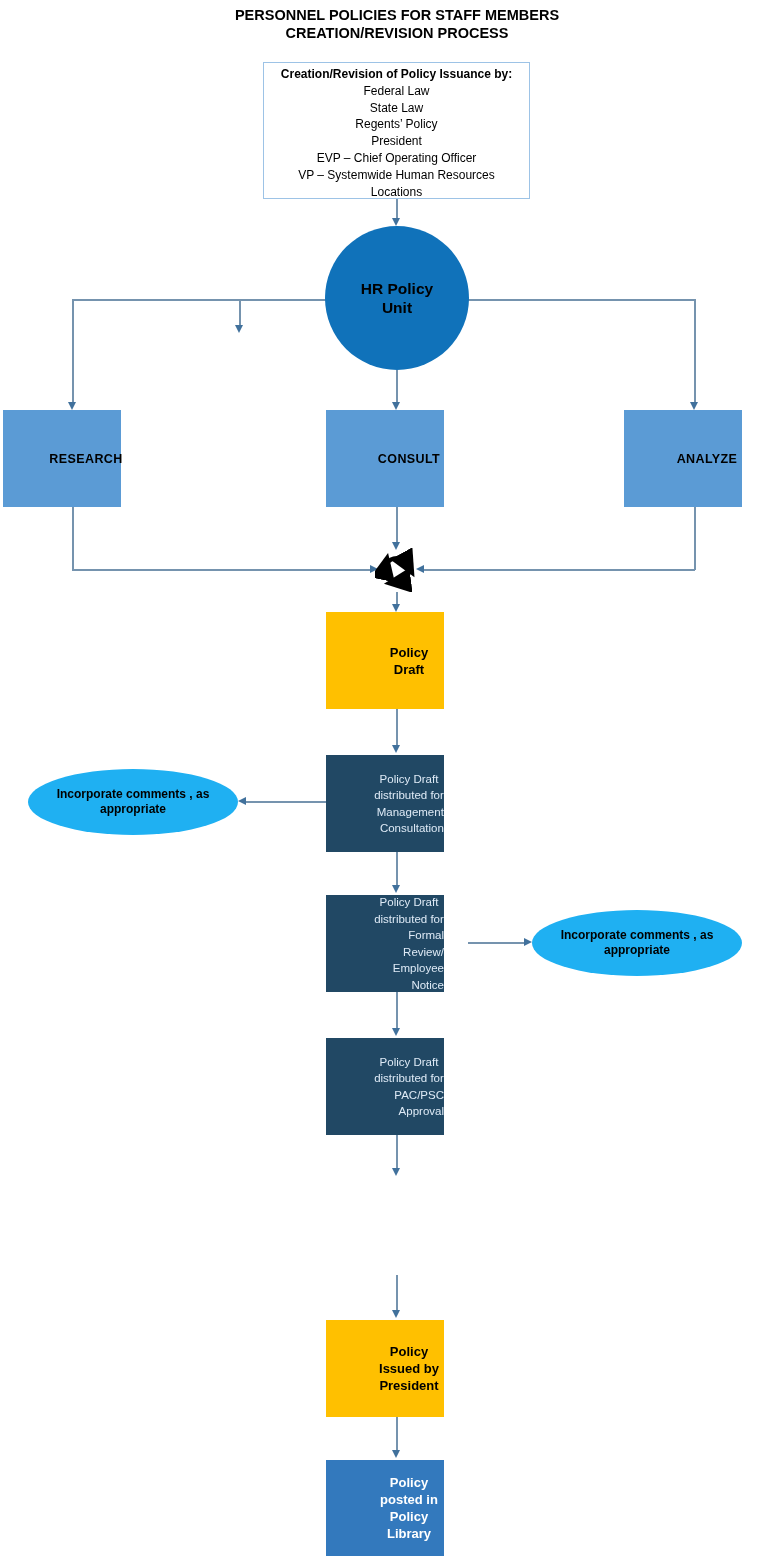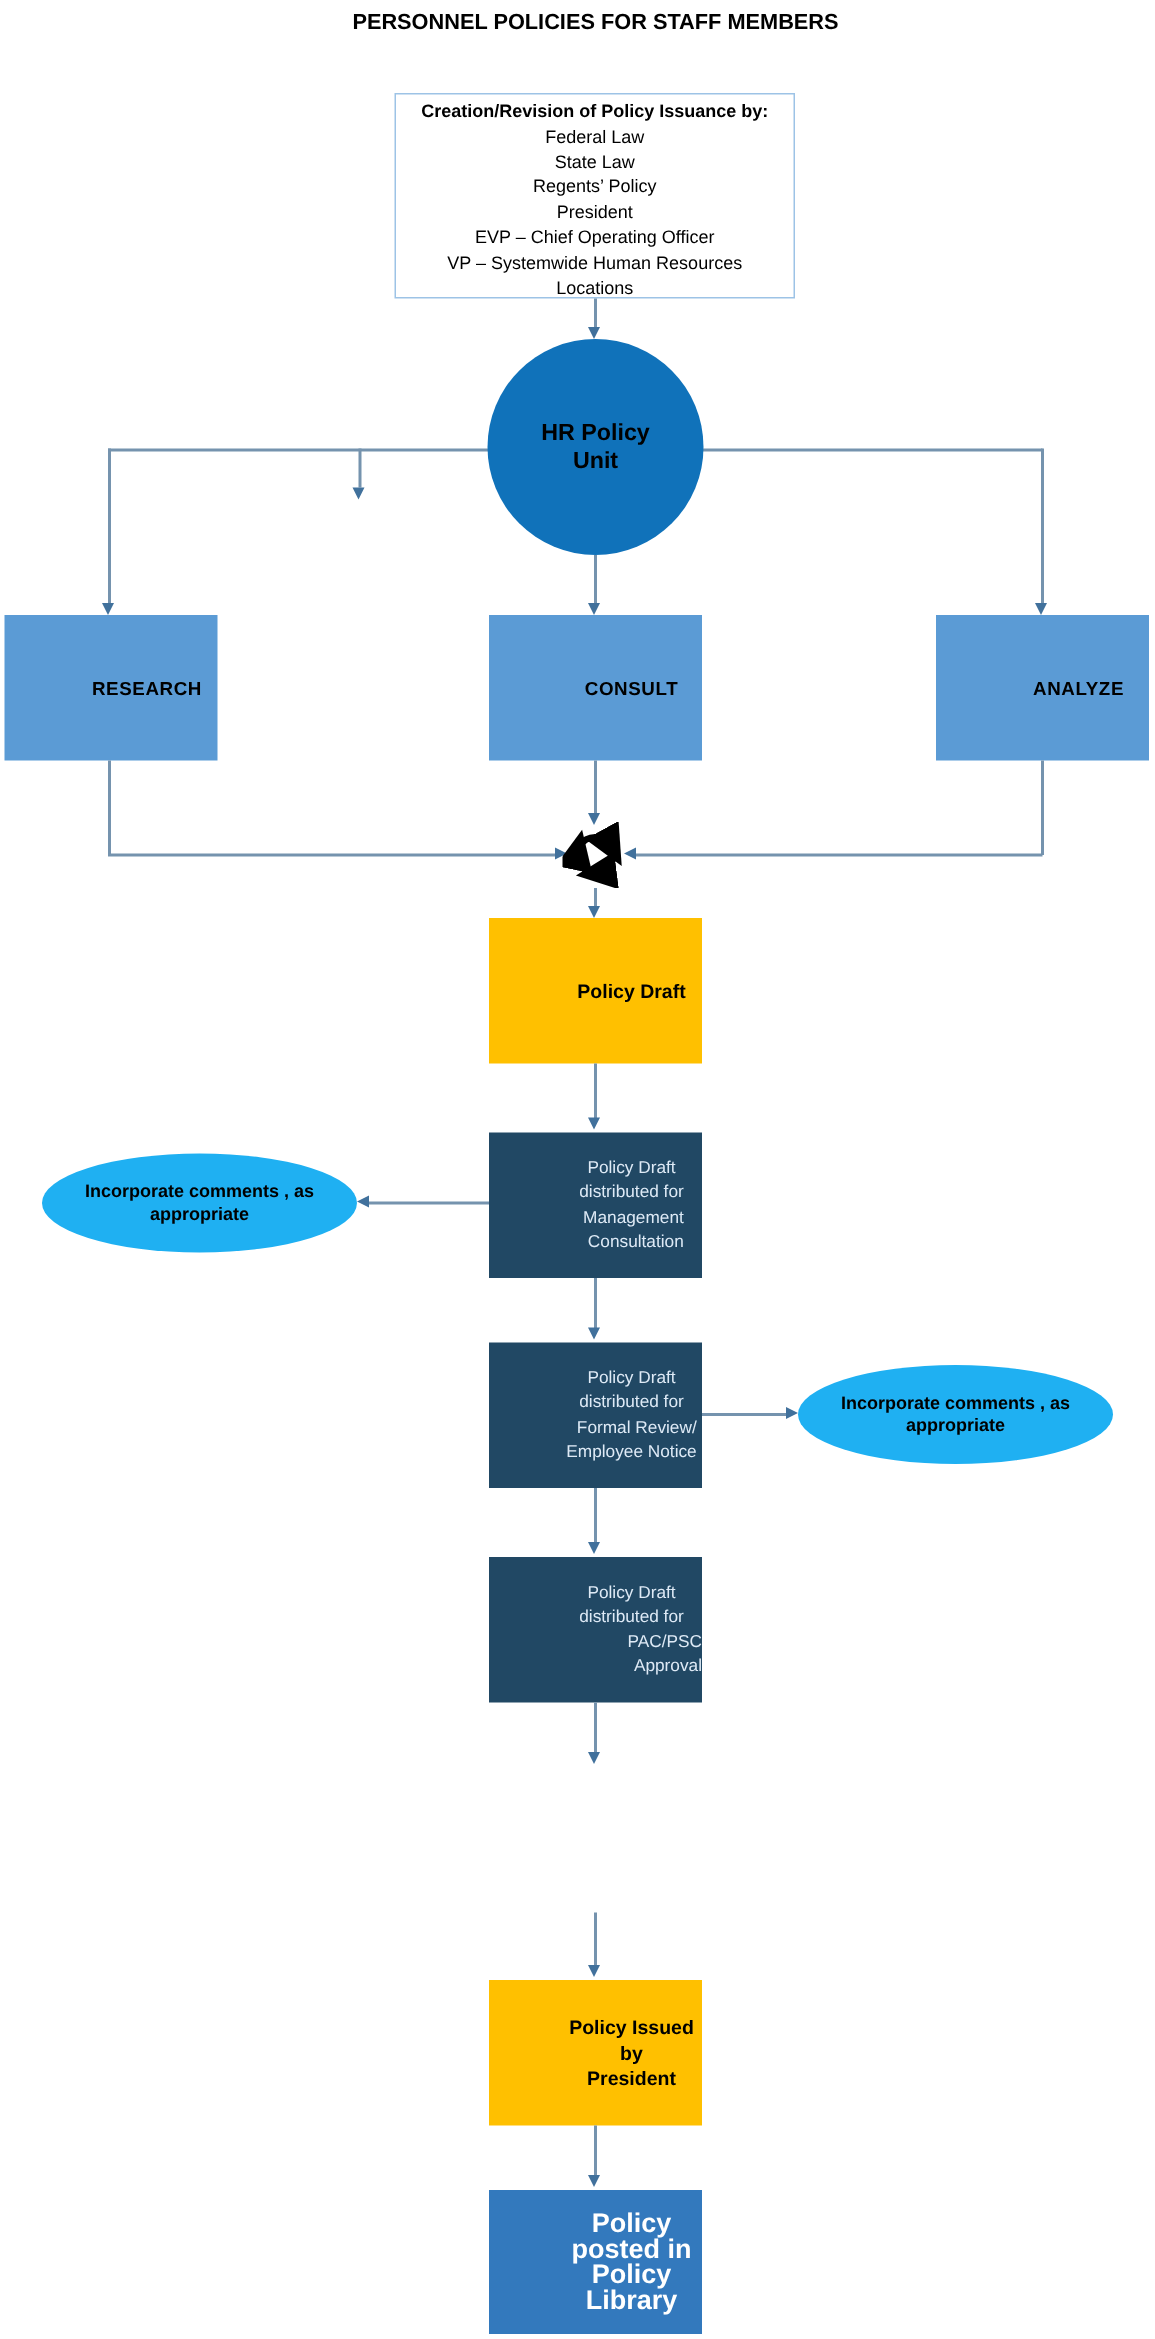--- a/index.html
+++ b/index.html
@@ -20,27 +20,27 @@
   .init-box .head{font-weight:bold;}
 
   .circle{position:absolute;border-radius:50%;display:flex;align-items:center;
     justify-content:center;text-align:center;}
   .hr-circle{left:325px;top:226px;width:144px;height:144px;background:var(--circle);
     color:#000000;font-weight:bold;font-size:15.5px;line-height:19px;}
   .hr-circle .lbl{width:90px;}
   .wg-circle{left:193px;top:333px;width:95px;height:95px;background:var(--gray);
     color:var(--ink);font-weight:bold;font-size:12.5px;}
 
-  .pbox{position:absolute;width:142px;height:97px;display:flex;align-items:center;
+  .pbox{position:absolute;width:118px;height:97px;display:flex;align-items:center;
     justify-content:center;text-align:center;padding-left:48px;}
   .process{background:var(--process);color:var(--ink);font-weight:bold;font-size:12.5px;letter-spacing:.4px;}
   .gold{background:var(--gold);color:var(--ink);font-weight:bold;font-size:13px;line-height:17px;}
   .darkbox{background:var(--dark);color:var(--boxtext);font-size:11.5px;line-height:16.5px;}
   .darkbox .b{font-weight:normal;text-align:right;}
-  .postedbox{background:var(--posted);color:#ffffff;font-weight:bold;font-size:18px;line-height:17px;}
+  .postedbox{background:var(--posted);color:#ffffff;font-weight:bold;font-size:13px;line-height:17px;}
 
   .ellipse{position:absolute;width:210px;height:66px;border-radius:50%;
     background:var(--bright);color:var(--ink);font-weight:bold;font-size:12px;
     line-height:15.5px;display:flex;align-items:center;justify-content:center;
     text-align:center;padding:0 16px;}
 
   .vl{position:absolute;width:1.6px;background:var(--line);}
   .hl{position:absolute;height:1.6px;background:var(--line);}
   .ah{position:absolute;width:0;height:0;}
   .ah.down{border-left:4.5px solid transparent;border-right:4.5px solid transparent;border-top:8px solid var(--arrow);}
@@ -49,20 +49,21 @@
 
   .cycle{position:absolute;left:375px;top:548px;width:44px;height:44px;}
 </style>
 </head>
 <body>
 
 <div class="canvas">
 
   <div class="title">
     <div>PERSONNEL POLICIES FOR STAFF MEMBERS</div>
+    <div>CREATION/REVISION PROCESS</div>
   </div>
 
   <div class="init-box">
     <div class="head">Creation/Revision of Policy Issuance by:</div>
     <div>Federal Law</div>
     <div>State Law</div>
     <div>Regents’ Policy</div>
     <div>President</div>
     <div>EVP – Chief Operating Officer</div>
     <div>VP – Systemwide Human Resources</div>

